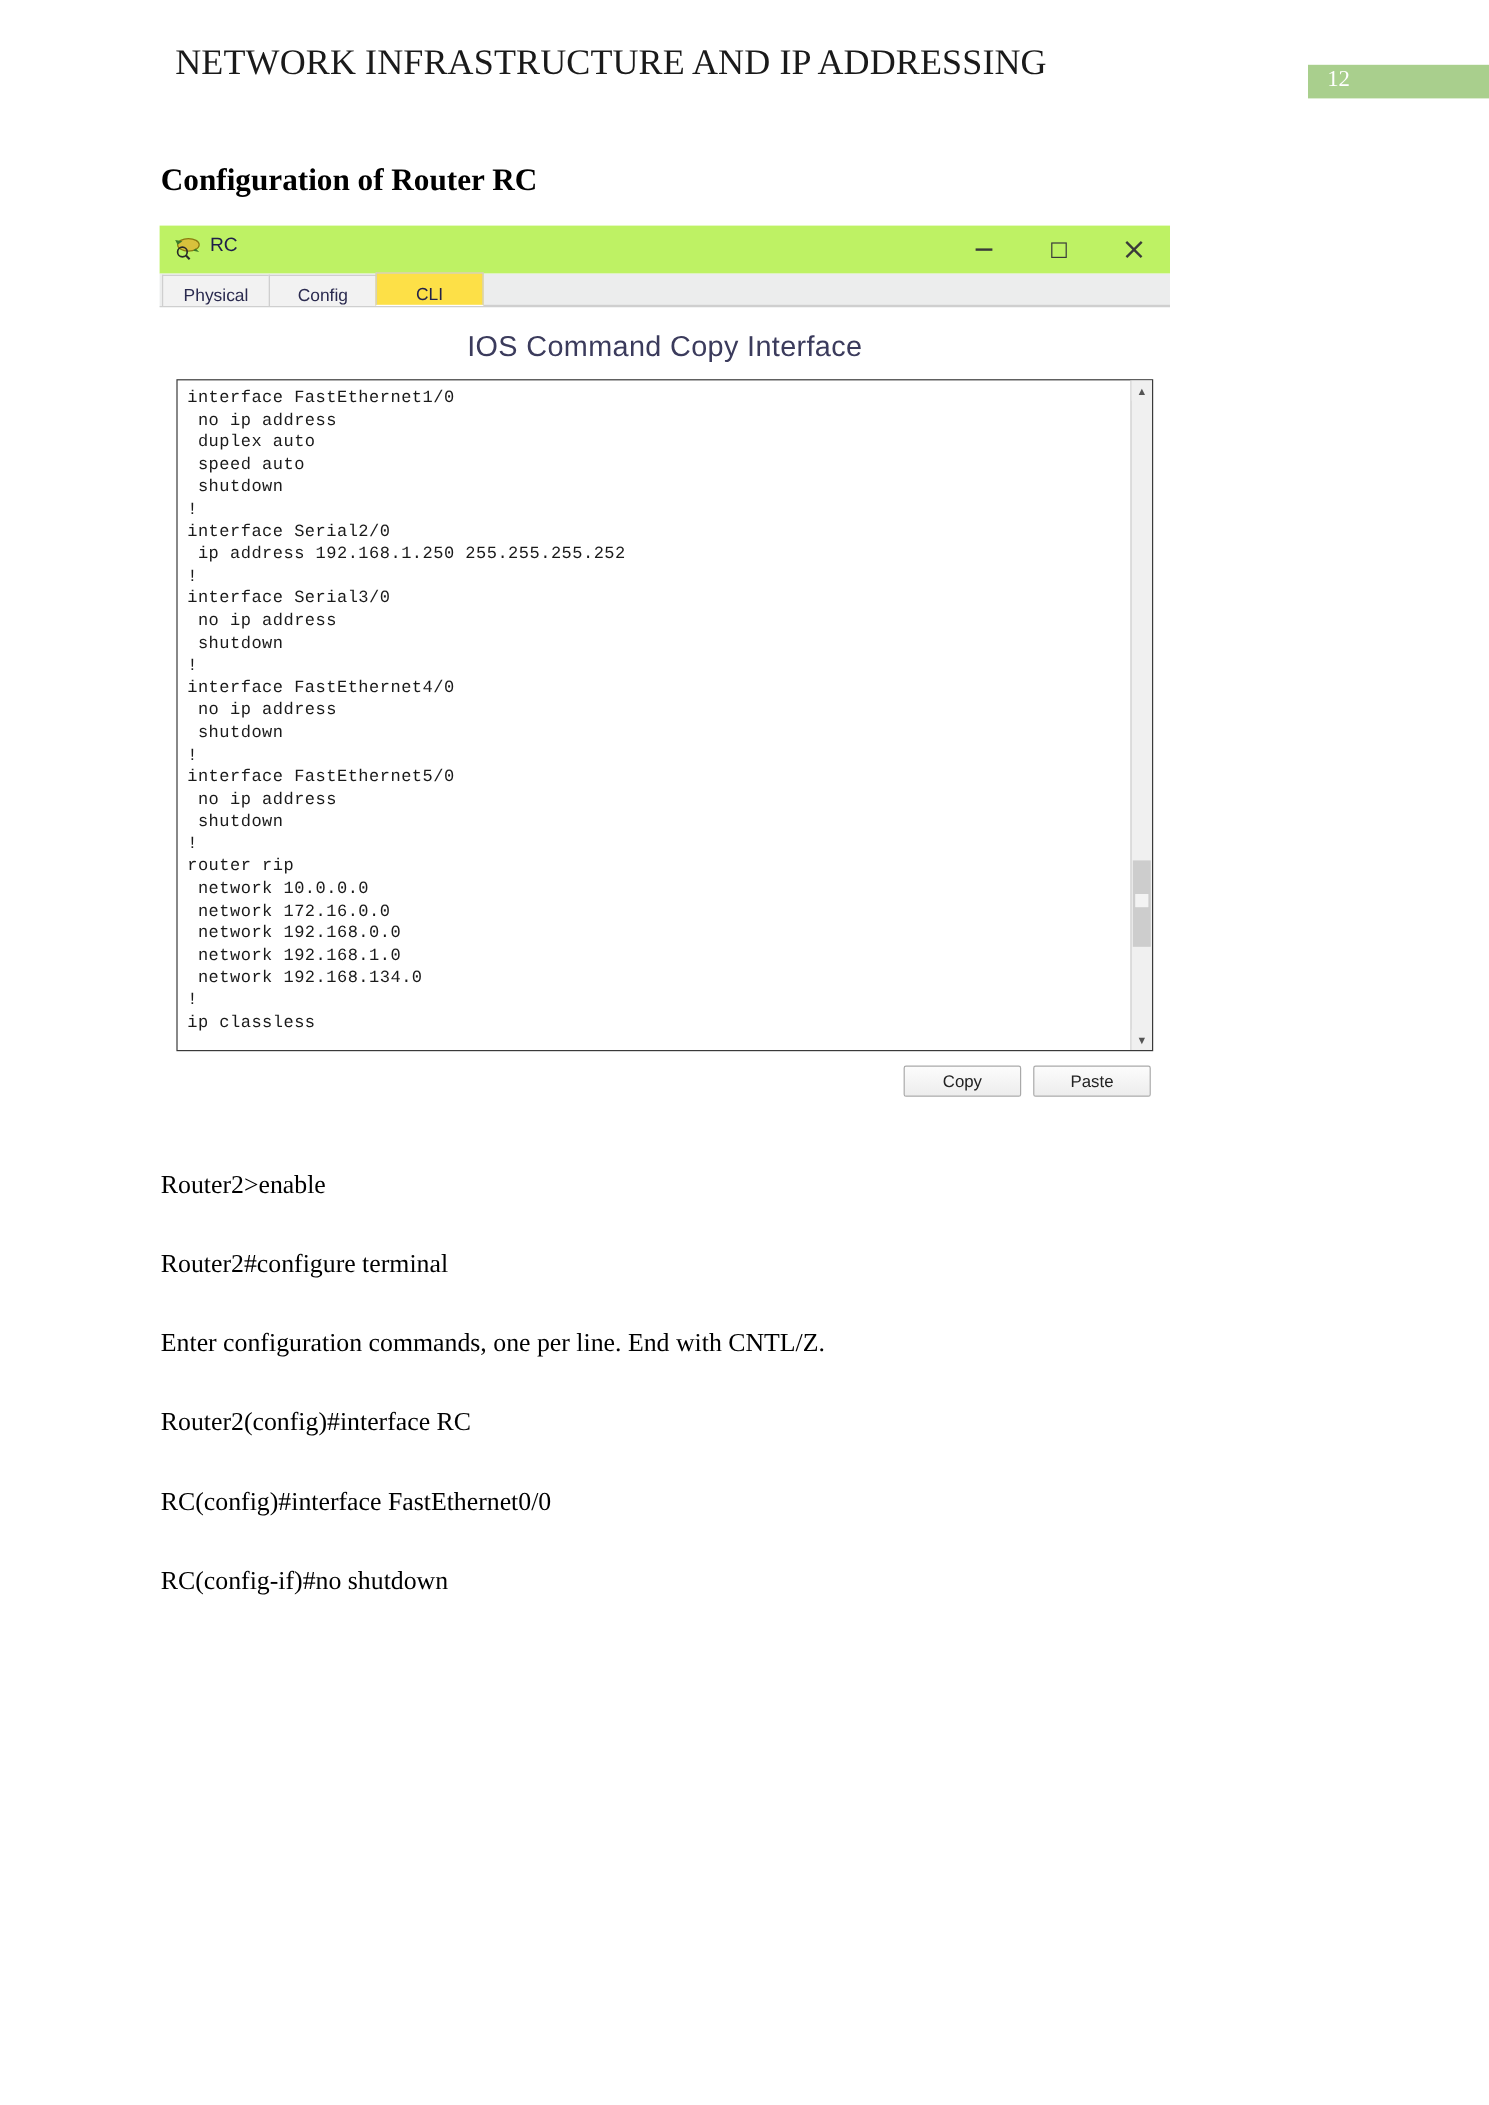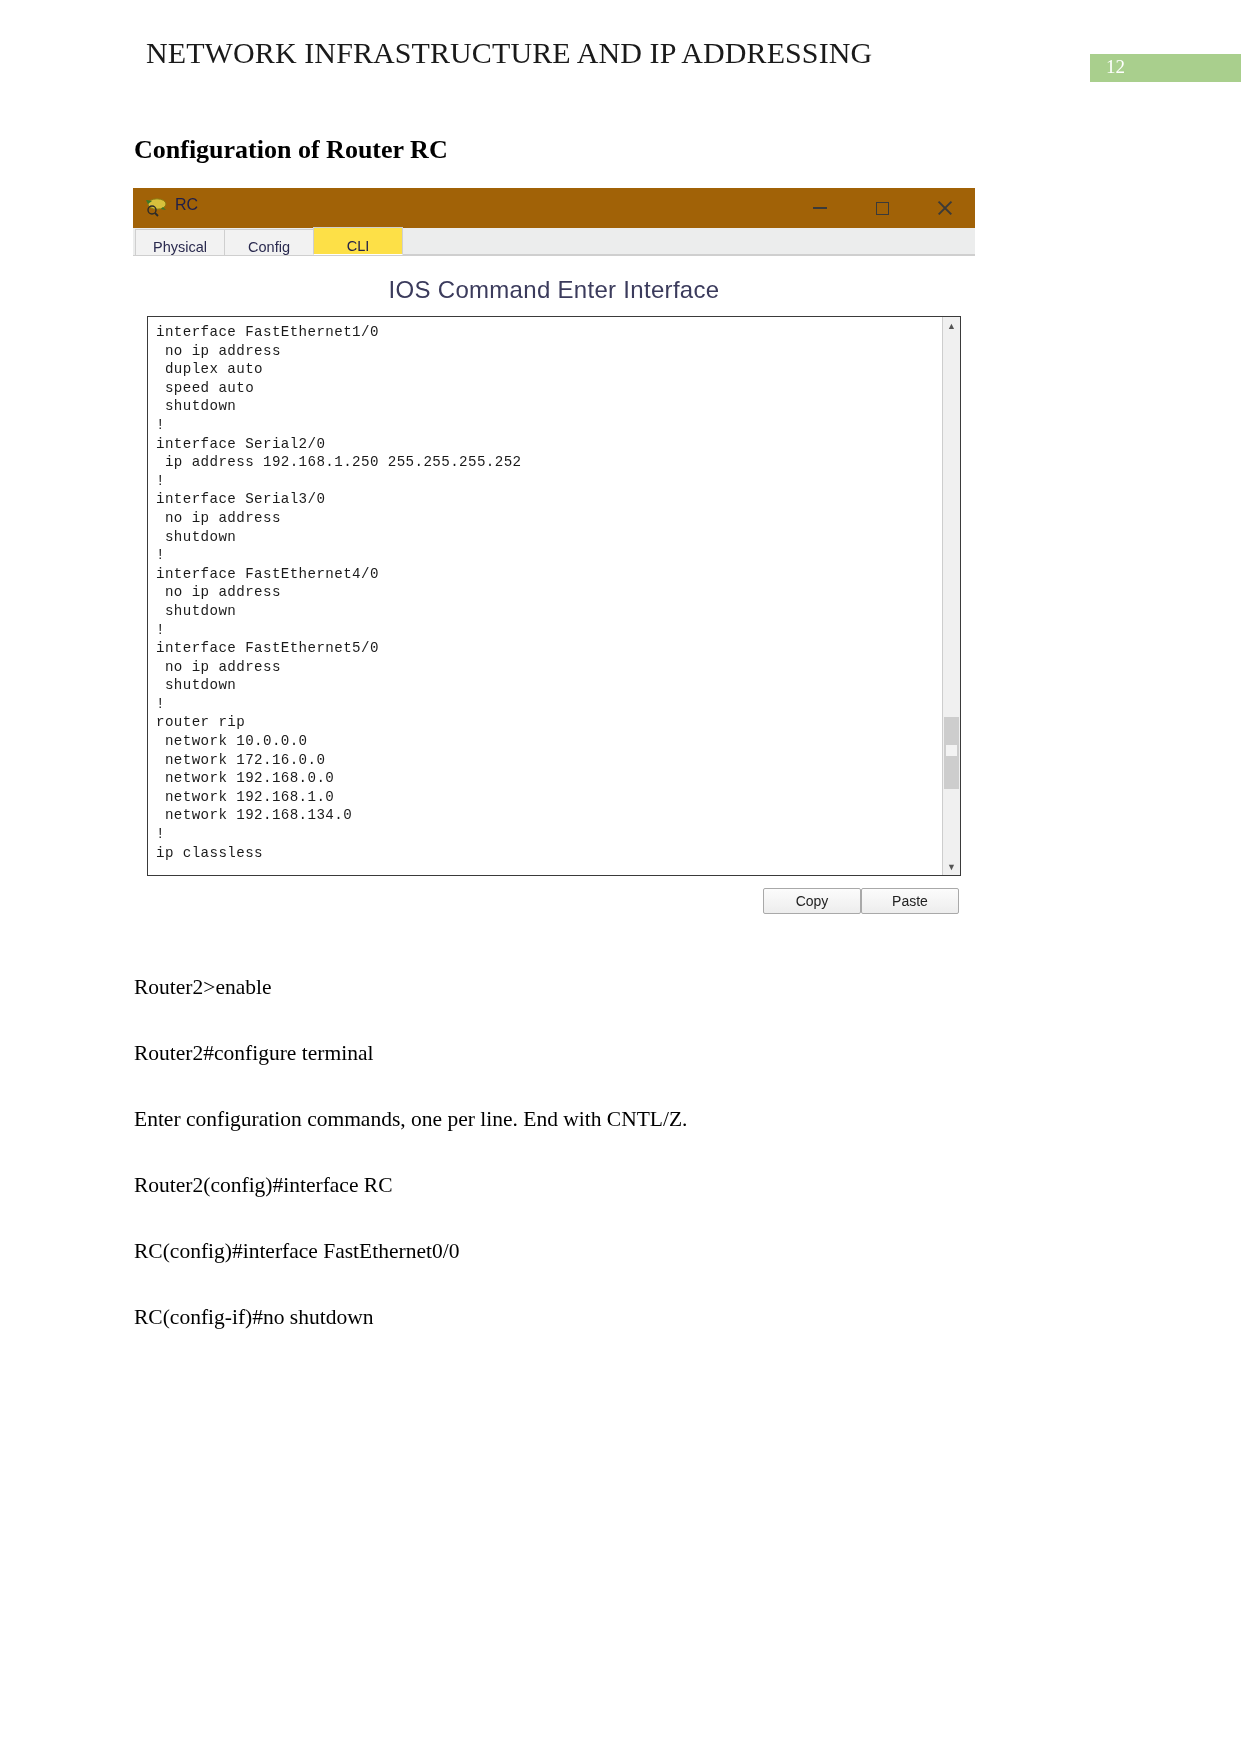--- a/index.html
+++ b/index.html
@@ -56,21 +56,21 @@
   
   .pt-window {
     position: absolute;
     left: 133px; top: 188px;
     width: 842px;
     background: #ffffff;
   }
   .pt-titlebar {
     position: relative;
     height: 40px;
-    background: #a16207;
+    background: #bef264;
     display: flex;
     align-items: center;
   }
   .pt-title-icon {
     position: absolute;
     left: 11px; top: 7px;
     width: 24px; height: 22px;
   }
   .pt-title-text {
     position: absolute;
@@ -224,20 +224,21 @@
   .pt-scroll-thumb .nub {
     position: absolute;
     left: 2px; top: 28px;
     width: 11px; height: 11px;
     background: #f3f3f3;
   }
 
   .pt-buttons {
     display: flex;
     justify-content: flex-end;
+    gap: 10px;
     margin-top: 12px;
     padding-right: 2px;
   }
   .pt-btn {
     width: 98px;
     height: 26px;
     background: linear-gradient(#fcfcfc, #ededed);
     border: 1px solid #a9a9a9;
     border-radius: 2px;
     font-family: "Liberation Sans", sans-serif;
@@ -309,21 +310,21 @@
     <div class="pt-tab">
       <span>Config</span>
     </div>
     <div class="pt-tab active">
       <span>CLI</span>
     </div>
     <div class="pt-tabstrip-filler"></div>
   </div>
 
   <div class="pt-body">
-    <div class="pt-cli-title">IOS Command Enter Interface</div>
+    <div class="pt-cli-title">IOS Command Copy Interface</div>
 
     <div class="pt-terminal-wrap">
       <div class="pt-terminal">
         <pre>interface FastEthernet1/0
  no ip address
  duplex auto
  speed auto
  shutdown
 !
 interface Serial2/0

